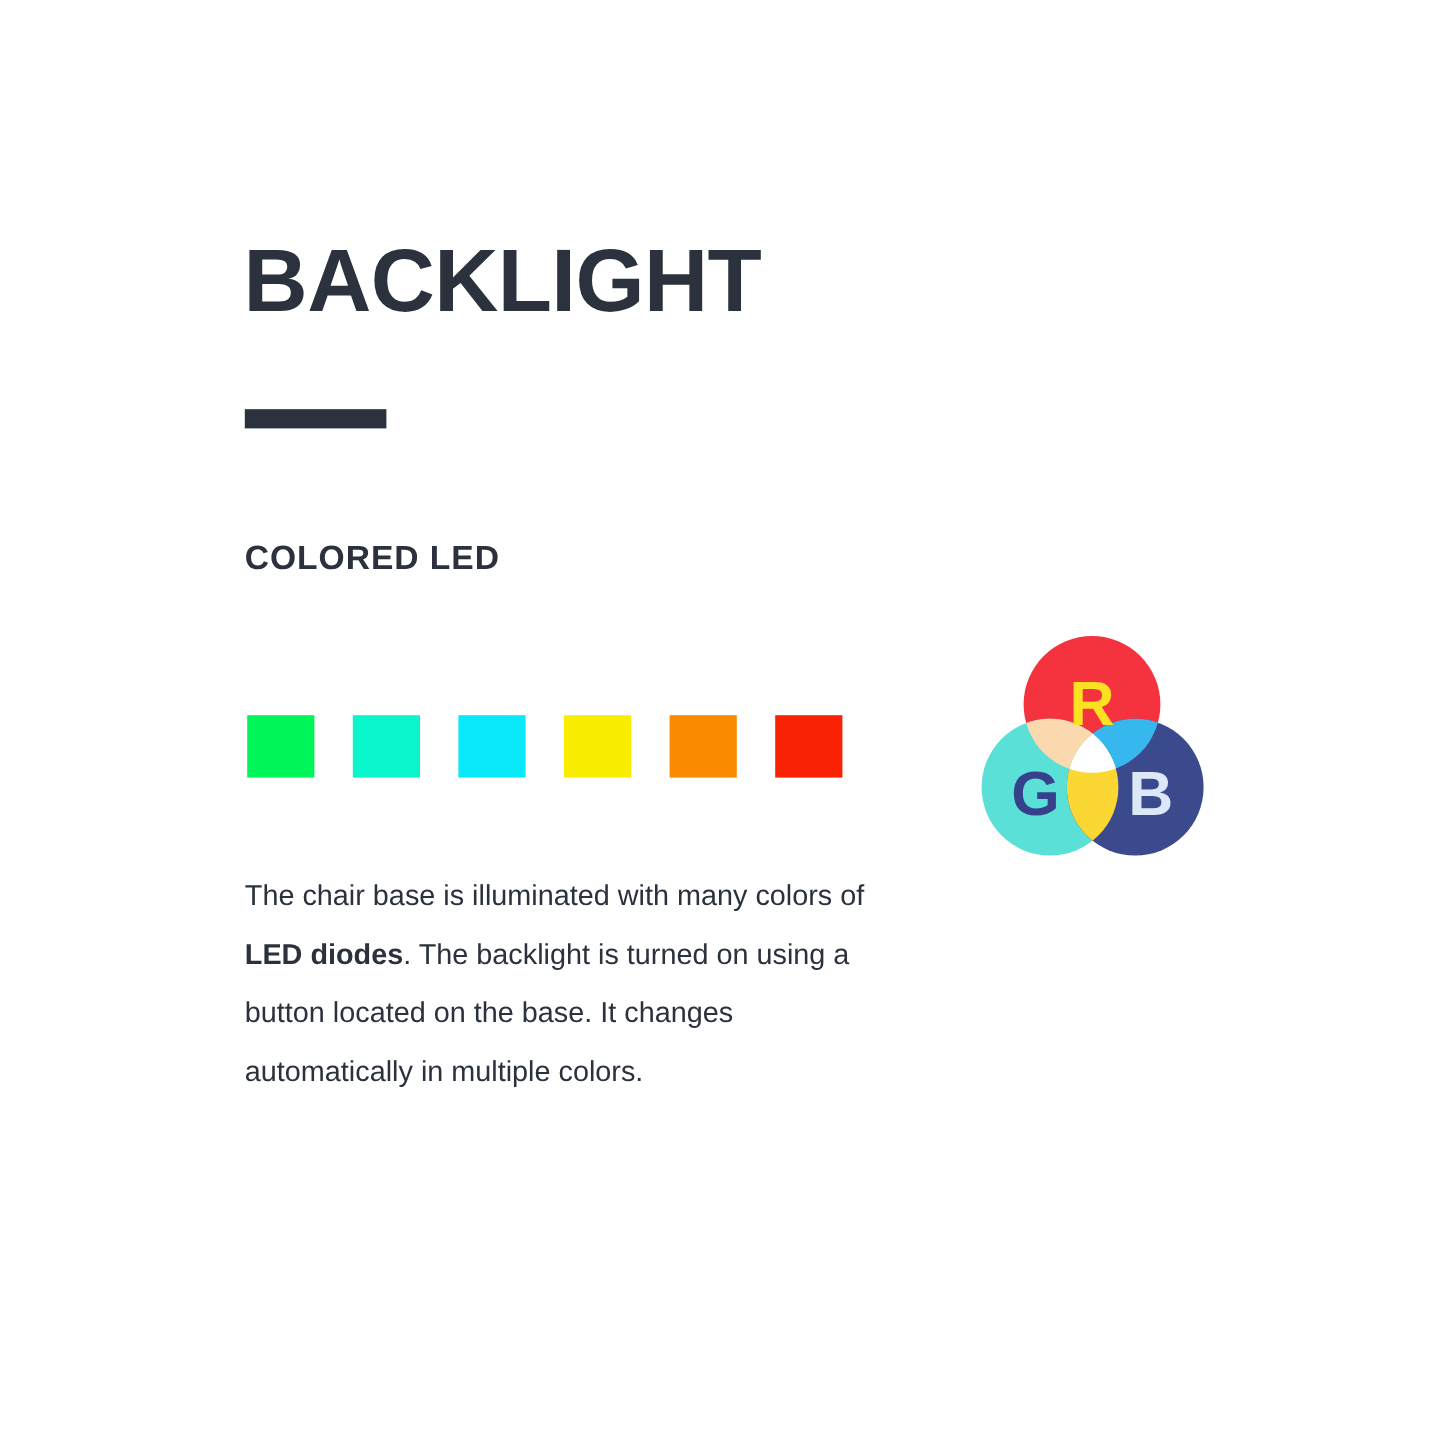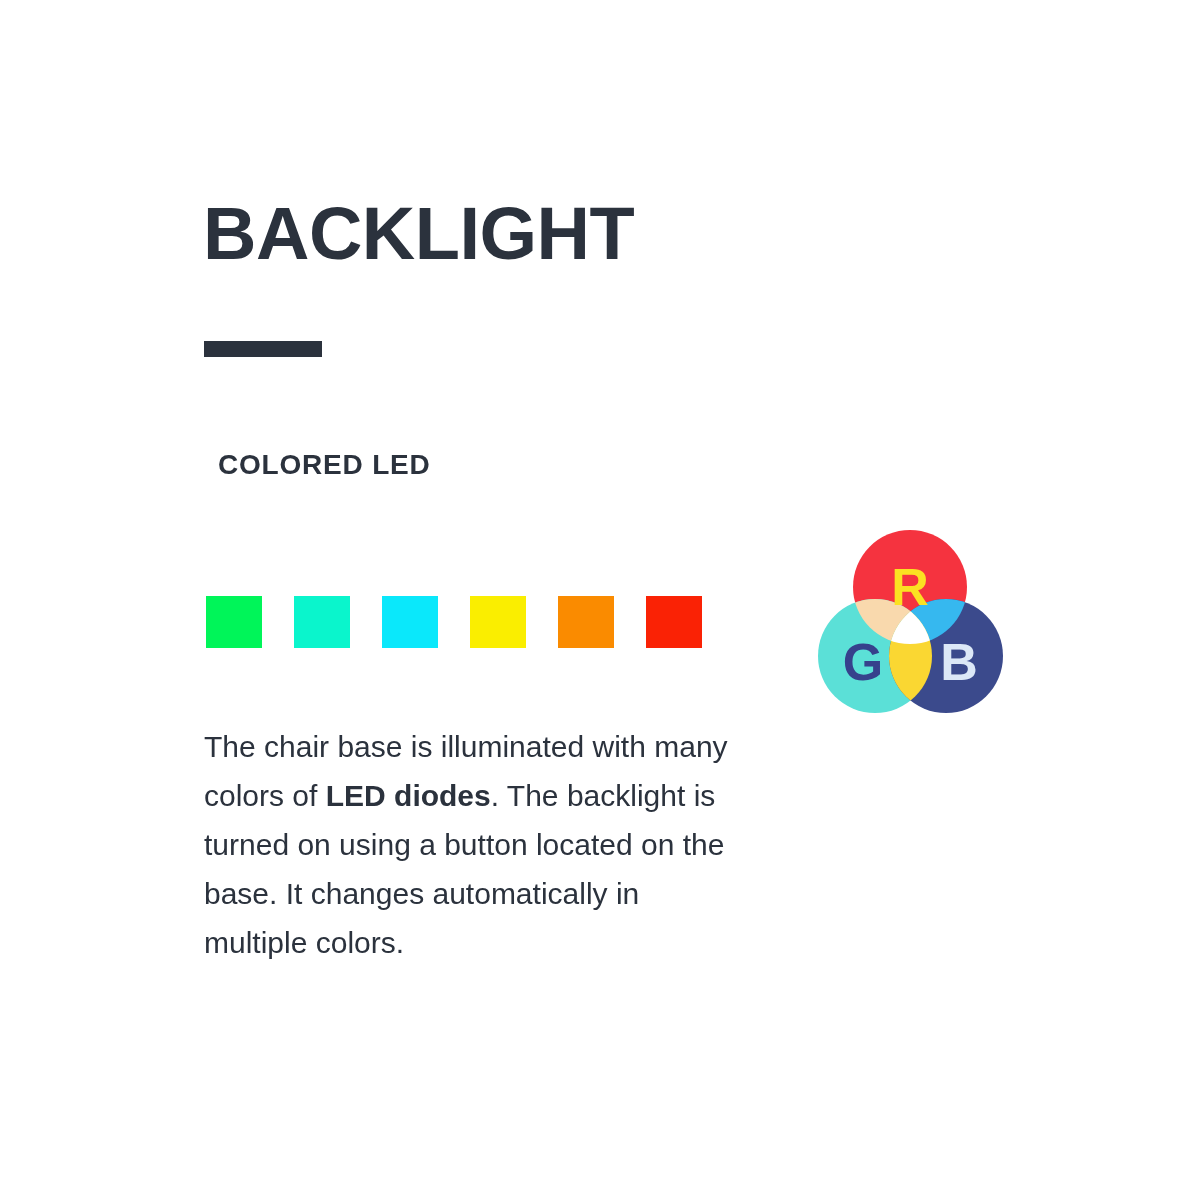--- a/index.html
+++ b/index.html
@@ -46,21 +46,20 @@
     height: 16px;
     background: #2b323d;
   }
 
   
   .subhead {
     position: absolute;
     left: 204px;
     top: 443px;
     line-height: 44px;
-    margin-left: 14px;
   }
   .subhead-strong {
     display: block;
     font-size: 28px;
     font-weight: 700;
     letter-spacing: 0.8px;
     color: #2b323d;
   }
   .subhead-light {
     display: block;
@@ -83,21 +82,21 @@
     height: 52px;
     display: block;
   }
 
   
   .body-copy {
     position: absolute;
     left: 204px;
     top: 722px;
     width: 530px;
-    font-size: 30px;
+    font-size: 24px;
     font-weight: 400;
     line-height: 49px;
     color: #2b323d;
     margin: 0;
   }
   .body-copy b {
     font-weight: 700;
   }
 
   

